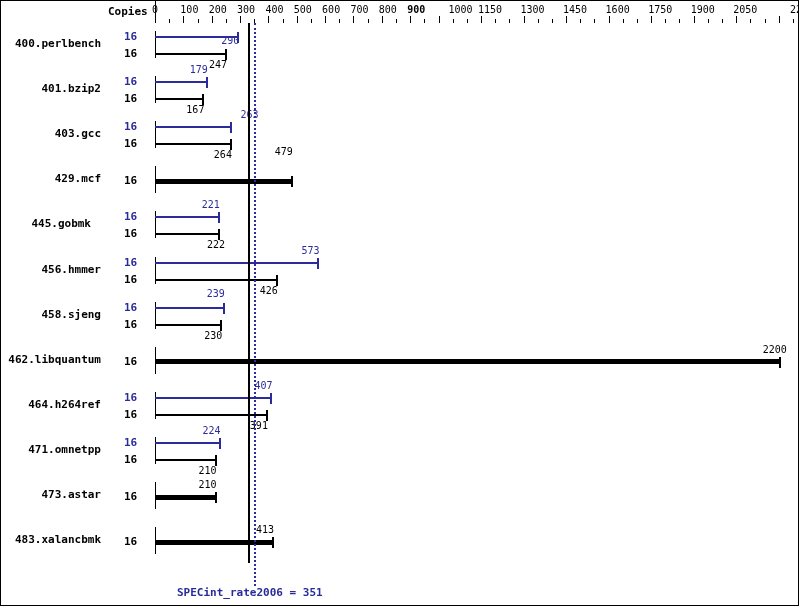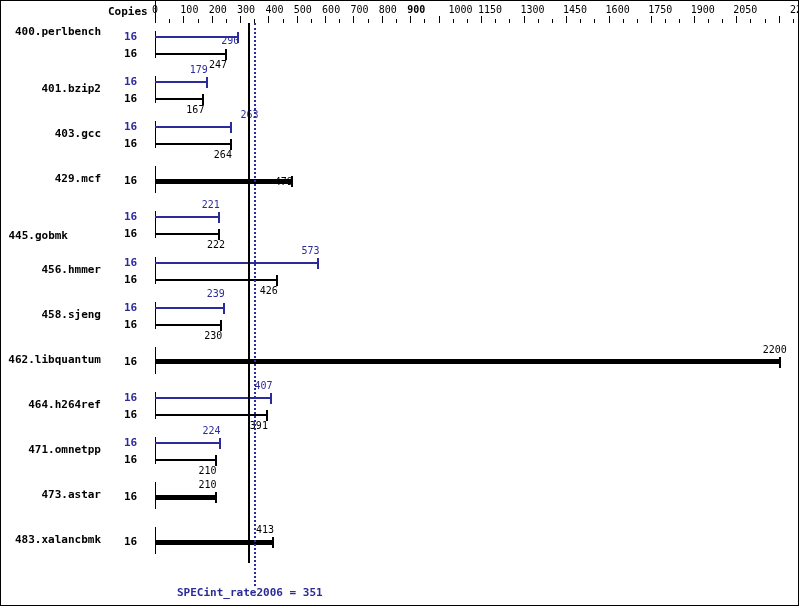--- a/index.html
+++ b/index.html
@@ -78,21 +78,21 @@
       <div class="tick" style="left: 706.825px; top: 18px; height: 4px;"></div>
       <div class="tick" style="left: 721px; top: 18px; height: 4px;"></div>
       <div class="tick" style="left: 735.175px; top: 15px; height: 7px;"></div>
       <div class="tick" style="left: 749.35px; top: 18px; height: 4px;"></div>
       <div class="tick" style="left: 763.525px; top: 18px; height: 4px;"></div>
       <div class="tick" style="left: 777.7px; top: 15px; height: 7px;"></div>
       <div class="tick" style="left: 791.875px; top: 18px; height: 4px;"></div>
     </div>
   <div id="rows">
       <div>
-        <div class="abs lbl" style="right: 697px; top: 24px;">400.perlbench</div>
+        <div class="abs lbl" style="right: 697px; top: 36px;">400.perlbench</div>
         <div class="abs" style="left: 154px; top: 30px; width: 1px; height: 27px; background: rgb(0, 0, 0);"></div>
         <div class="abs lbl" style="left: 123px; top: 29px; color: rgb(43, 43, 155);">16</div>
         <div class="bar" style="left: 154px; top: 35px; height: 2px; width: 82.215px; background: rgb(43, 43, 155);"></div>
         <div class="abs" style="left: 236.215px; top: 31px; width: 2px; height: 11px; background: rgb(43, 43, 155);"></div>
         <div class="abs num" style="color: rgb(43, 43, 155); left: 220.215px; top: 18px; margin-top: 16px;">290</div>
         <div class="abs lbl" style="left: 123px; top: 46px; color: rgb(0, 0, 0);">16</div>
         <div class="bar" style="left: 154px; top: 52px; height: 2px; width: 70.0245px; background: rgb(0, 0, 0);"></div>
         <div class="abs" style="left: 224.024px; top: 48px; width: 2px; height: 11px; background: rgb(0, 0, 0);"></div>
         <div class="abs num" style="color: rgb(0, 0, 0); left: 208.024px; top: 58px;">247</div>
       </div>
@@ -119,24 +119,24 @@
         <div class="bar" style="left: 154px; top: 142.2px; height: 2px; width: 74.844px; background: rgb(0, 0, 0);"></div>
         <div class="abs" style="left: 228.844px; top: 138.2px; width: 2px; height: 11px; background: rgb(0, 0, 0);"></div>
         <div class="abs num" style="color: rgb(0, 0, 0); left: 212.844px; top: 148.2px;">264</div>
       </div>
       <div>
         <div class="abs lbl" style="right: 697px; top: 171.3px;">429.mcf</div>
         <div class="abs" style="left: 154px; top: 165.3px; width: 1px; height: 27px; background: rgb(0, 0, 0);"></div>
         <div class="abs lbl" style="left: 123px; top: 173.3px; color: rgb(0, 0, 0);">16</div>
         <div class="bar" style="left: 154px; top: 177.8px; height: 5px; width: 135.796px; background: rgb(0, 0, 0);"></div>
         <div class="abs" style="left: 289.796px; top: 175.3px; width: 2px; height: 11px; background: rgb(0, 0, 0);"></div>
-        <div class="abs num" style="color: rgb(0, 0, 0); left: 273.796px; top: 175px;">479</div>
-      </div>
-      <div>
-        <div class="abs lbl" style="right: 730px; top: 216.4px; margin-top: 12px;">445.gobmk</div>
+        <div class="abs num" style="color: rgb(0, 0, 0); left: 273.796px; top: 145px;">479</div>
+      </div>
+      <div>
+        <div class="abs lbl" style="right: 707px; top: 216.4px;">445.gobmk</div>
         <div class="abs" style="left: 154px; top: 210.4px; width: 1px; height: 27px; background: rgb(0, 0, 0);"></div>
         <div class="abs lbl" style="left: 123px; top: 209.4px; color: rgb(43, 43, 155);">16</div>
         <div class="bar" style="left: 154px; top: 215.4px; height: 2px; width: 62.6535px; background: rgb(43, 43, 155);"></div>
         <div class="abs" style="left: 216.654px; top: 211.4px; width: 2px; height: 11px; background: rgb(43, 43, 155);"></div>
         <div class="abs num" style="color: rgb(43, 43, 155); left: 200.654px; top: 198.4px;">221</div>
         <div class="abs lbl" style="left: 123px; top: 226.4px; color: rgb(0, 0, 0);">16</div>
         <div class="bar" style="left: 154px; top: 232.4px; height: 2px; width: 62.937px; background: rgb(0, 0, 0);"></div>
         <div class="abs" style="left: 216.937px; top: 228.4px; width: 2px; height: 11px; background: rgb(0, 0, 0);"></div>
         <div class="abs num" style="color: rgb(0, 0, 0); left: 206px; top: 238.4px;">222</div>
       </div>

